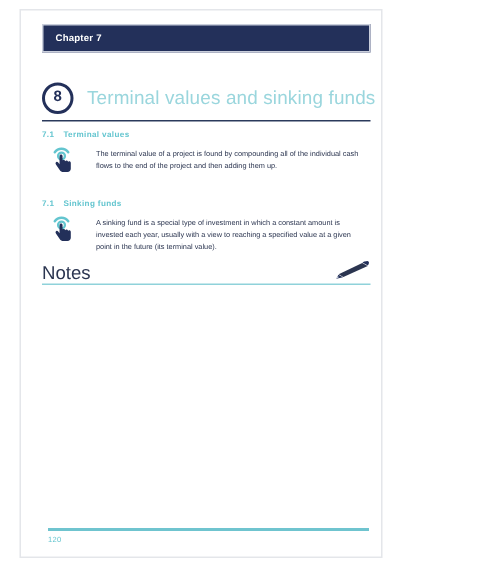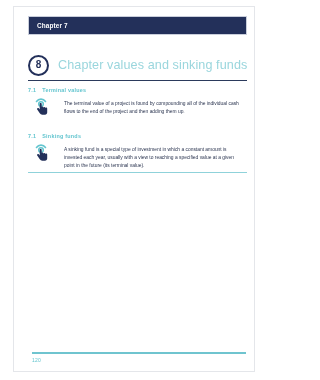--- a/index.html
+++ b/index.html
@@ -186,21 +186,21 @@
 <div class="page">
 
   <div class="chapter-bar">
     <span class="chapter-bar-label">Chapter 7</span>
   </div>
 
   <div class="title-row">
     <div class="chapter-circle">
       <span>8</span>
     </div>
-    <div class="chapter-title">Chapter values and sinking funds</div>
+    <div class="chapter-title">Terminal values and sinking funds</div>
   </div>
   <div class="title-rule"></div>
 
   <div class="section section-1">
     <div class="section-heading">
       <span class="num">7.1</span><span>Terminal values</span>
     </div>
     <div class="section-body">
       <span class="hand-icon">
         <svg viewBox="0 0 44 44" width="22" height="22" aria-hidden="true">
@@ -233,20 +233,31 @@
                    C30.6 22.7 29.8 21.9 28.7 21.9 C27.9 21.9 27.3 22.3 26.9 22.9
                    C26.7 21.9 25.9 21.2 24.9 21.2 C24.3 21.2 23.8 21.4 23.4 21.8 L23.4 16
                    C23.4 14.9 22.5 14 21.4 14 C20.3 14 19.4 14.9 19.4 16 Z" fill="#23305a"></path>
         </svg>
       </span>
       <p class="section-text">A sinking fund is a special type of investment in which a constant amount is invested each year, usually with a view to reaching a specified value at a given point in the future (its terminal value).</p>
     </div>
   </div>
 
   <div class="notes-block">
+    <div class="notes-head">
+      <span class="notes-title">Notes</span>
+      <span class="pen-icon">
+        <svg viewBox="0 0 52 28" width="26" height="14" aria-hidden="true">
+          <path d="M46.5 2.2 C48.6 1.2 50.6 3.0 49.8 5.2 L48.6 8.0 L41.2 4.0 L43.6 2.6 Z" fill="#23305a"></path>
+          <path d="M41.0 4.6 L48.3 8.6 L15.8 23.2 L9.6 19.8 Z" fill="#2b3550"></path>
+          <path d="M9.2 20.2 L15.4 23.6 L6.4 25.6 Z" fill="#23305a"></path>
+          <path d="M6.4 25.6 L8.0 22.2 L10.2 23.4 Z" fill="#cfd6e2"></path>
+        </svg>
+      </span>
+    </div>
     <div class="notes-rule"></div>
     <div class="notes-area"></div>
   </div>
 
   <div class="footer-rule"></div>
   <div class="footer-page">120</div>
 
 </div>
 
 </body></html>

